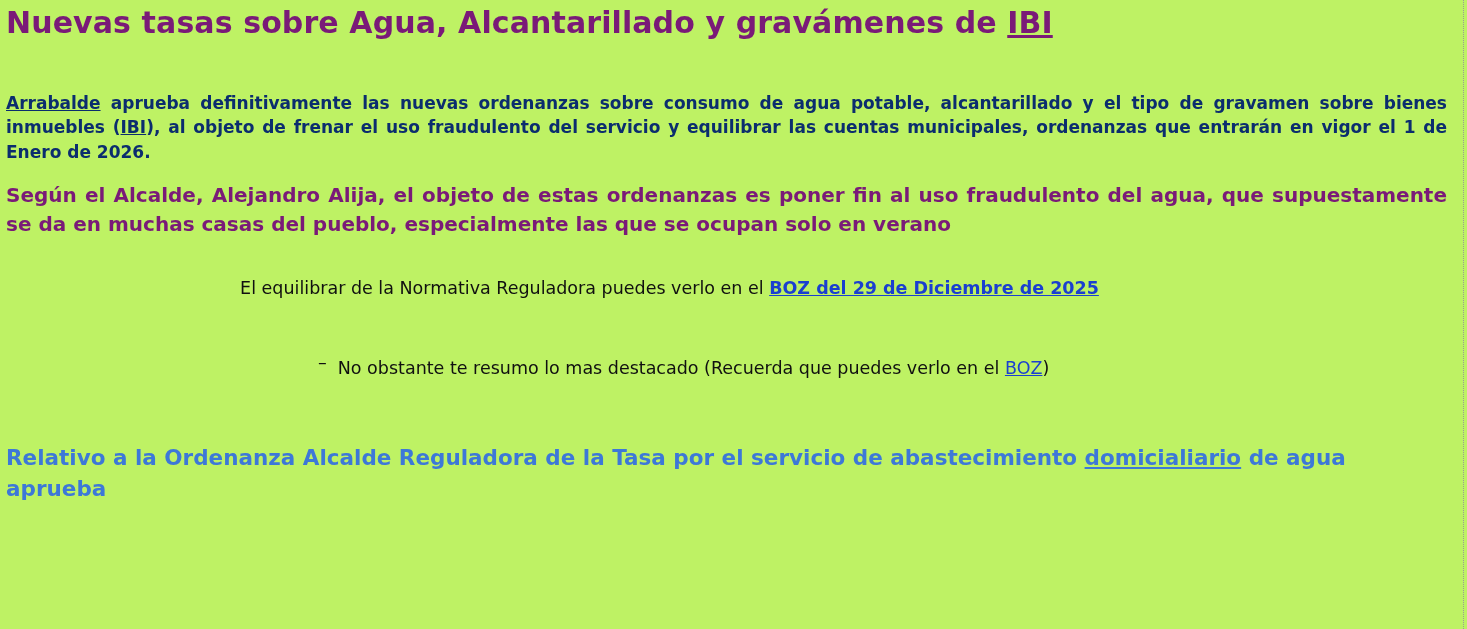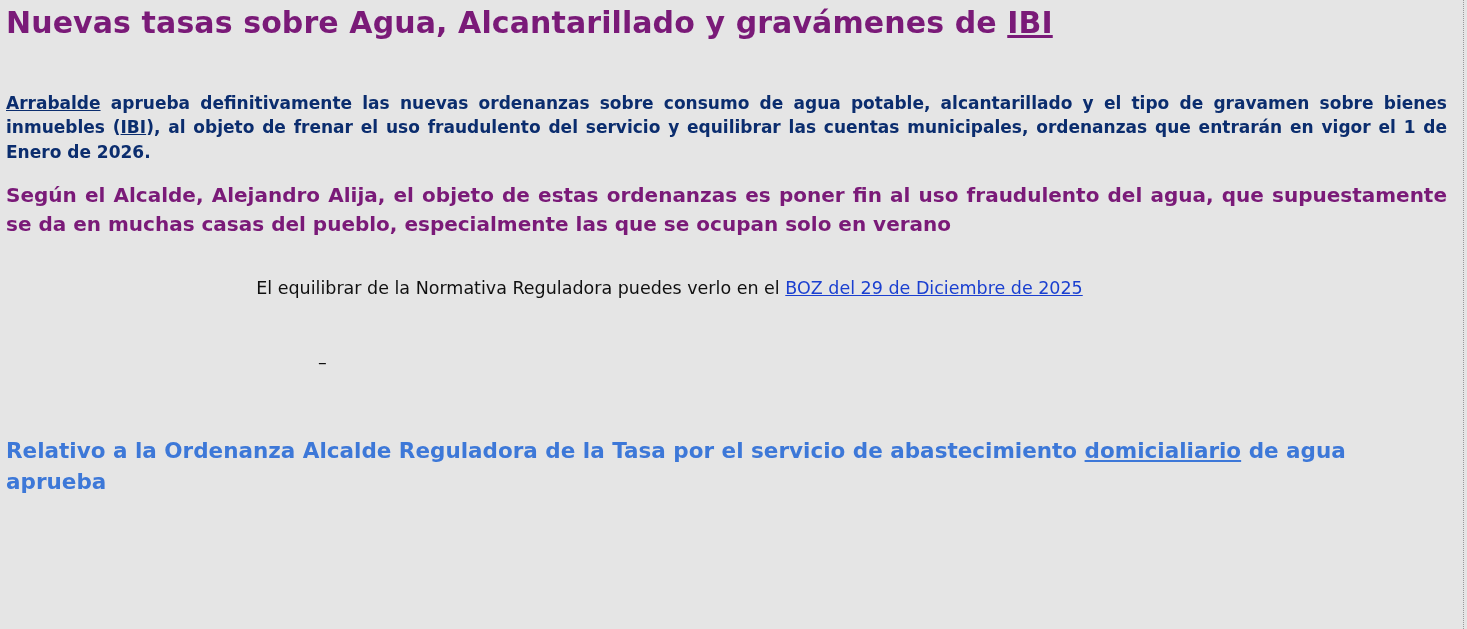--- a/index.html
+++ b/index.html
@@ -13,21 +13,21 @@
     height: 629px;
     overflow: hidden;
     position: relative;
   }
   .page {
     position: relative;
     width: 1467px;
     height: 629px;
     box-sizing: border-box;
     padding: 0 14px 0 6px;
-    background: #e5e5e5;
+    background: #bef264;
   }
   
   .right-rule {
     position: absolute;
     top: 0;
     right: 3px;
     width: 0;
     height: 629px;
     border-right: 1px dotted #999999;
   }
@@ -72,21 +72,21 @@
     margin: 0;
     font-size: 17.5px;
     line-height: 1.4;
     color: #101010;
     text-align: center;
     padding-right: 120px;
   }
   a.link {
     color: #1a3fd0;
     text-decoration: underline;
-    font-weight: normal;
+    font-weight: bold;
     text-align: center;
   }
   a.link-plain {
     color: #1a3fd0;
     text-decoration: underline;
   }
   .spacer-4 { height: 55px; }
   .bullet-row {
     display: flex;
     align-items: flex-start;
@@ -142,20 +142,21 @@
   <div class="spacer-3"></div>
 
   <p class="centered">
     <span>El equilibrar de la Normativa Reguladora puedes verlo en el </span><a class="link" href="#">BOZ del 29 de Diciembre de 2025</a>
   </p>
 
   <div class="spacer-4"></div>
 
   <div class="bullet-row">
     <span class="bullet-dash">–</span>
+    <span class="bullet-text"><span>No obstante te resumo lo mas destacado (Recuerda que puedes verlo en el </span><a class="link-plain" href="#">BOZ</a><span>)</span></span>
   </div>
 
   <div class="spacer-5"></div>
 
   <h2 class="section">
     <span>Relativo a la Ordenanza Alcalde Reguladora de la Tasa por el servicio de abastecimiento </span><span class="u">domicialiario</span><span> de agua aprueba</span>
   </h2>
 
 </div>
 

